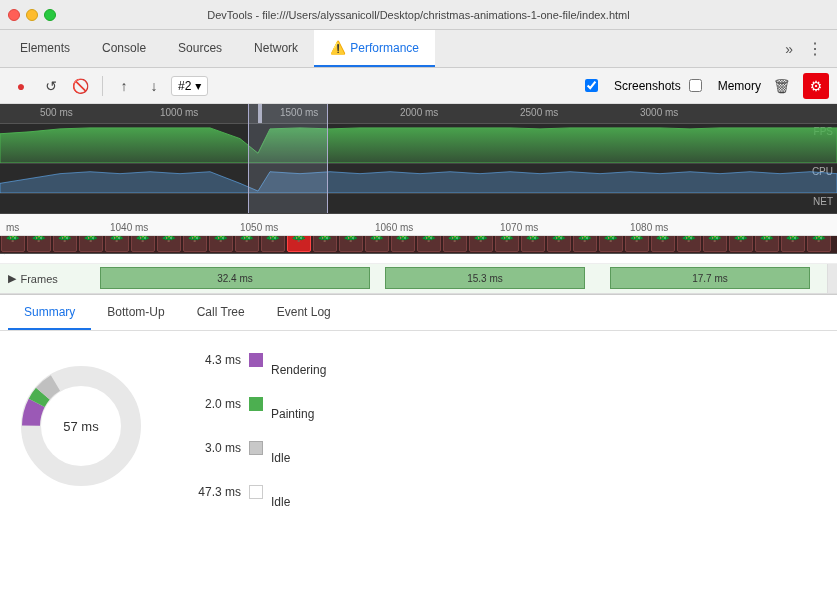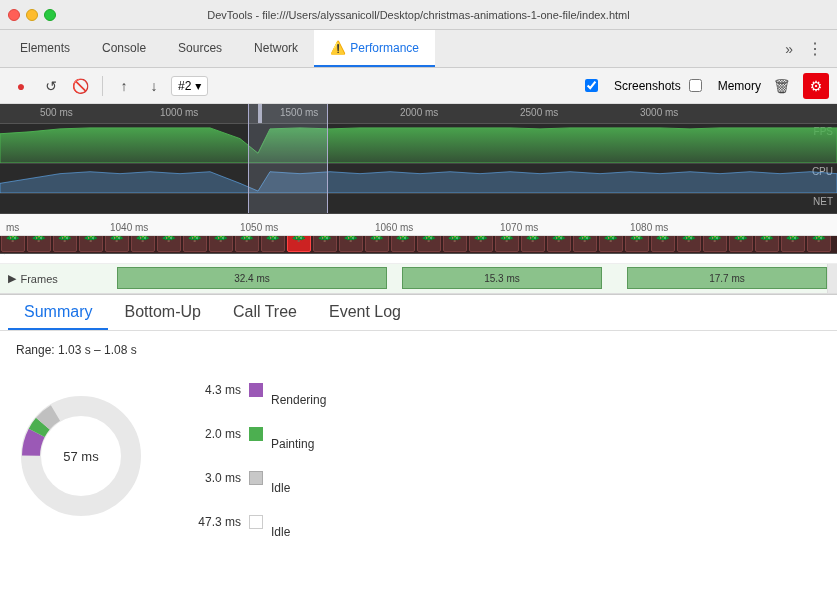--- a/index.html
+++ b/index.html
@@ -293,37 +293,36 @@
       display: flex;
       align-items: center;
       justify-content: center;
       color: #333;
       cursor: pointer;
     }
     .frames-content {
       flex: 1;
       position: relative;
       height: 100%;
-      margin-left: 17px;
     }
 
     
     .summary-tabs {
       background: #fff;
       border-bottom: 1px solid #ddd;
       display: flex;
       align-items: stretch;
       height: 36px;
       padding: 0 8px;
     }
     .sum-tab {
       display: flex;
       align-items: center;
       padding: 0 16px;
-      font-size: 16px;
+      font-size: 12px;
       color: #444;
       cursor: pointer;
       border-bottom: 2px solid transparent;
     }
     .sum-tab.active {
       color: #1a73e8;
       border-bottom: 2px solid #1a73e8;
     }
 
     
@@ -630,21 +629,20 @@
       </div>
       <div class="sum-tab">
         <span>Call Tree</span>
       </div>
       <div class="sum-tab">
         <span>Event Log</span>
       </div>
     </div>
 
     <div class="summary-content">
-      <div class="summary-range">Range: 1.03 s – 1.08 s</div>
       <div class="chart-area">
 
         <div class="donut-container">
           <svg width="130" height="130" viewBox="0 0 130 130">
 
             <circle cx="65" cy="65" r="50" fill="none" stroke="#e8e8e8" stroke-width="20"></circle>
 
             <circle cx="65" cy="65" r="50" fill="none" stroke="#e8e8e8" stroke-width="18" stroke-dasharray="314.16" stroke-dashoffset="0"></circle>
 
             <circle cx="65" cy="65" r="50" fill="none" stroke="#9b59b6" stroke-width="18" stroke-dasharray="23.7 290.46" stroke-dashoffset="78.5" transform="rotate(-90 65 65)"></circle>

